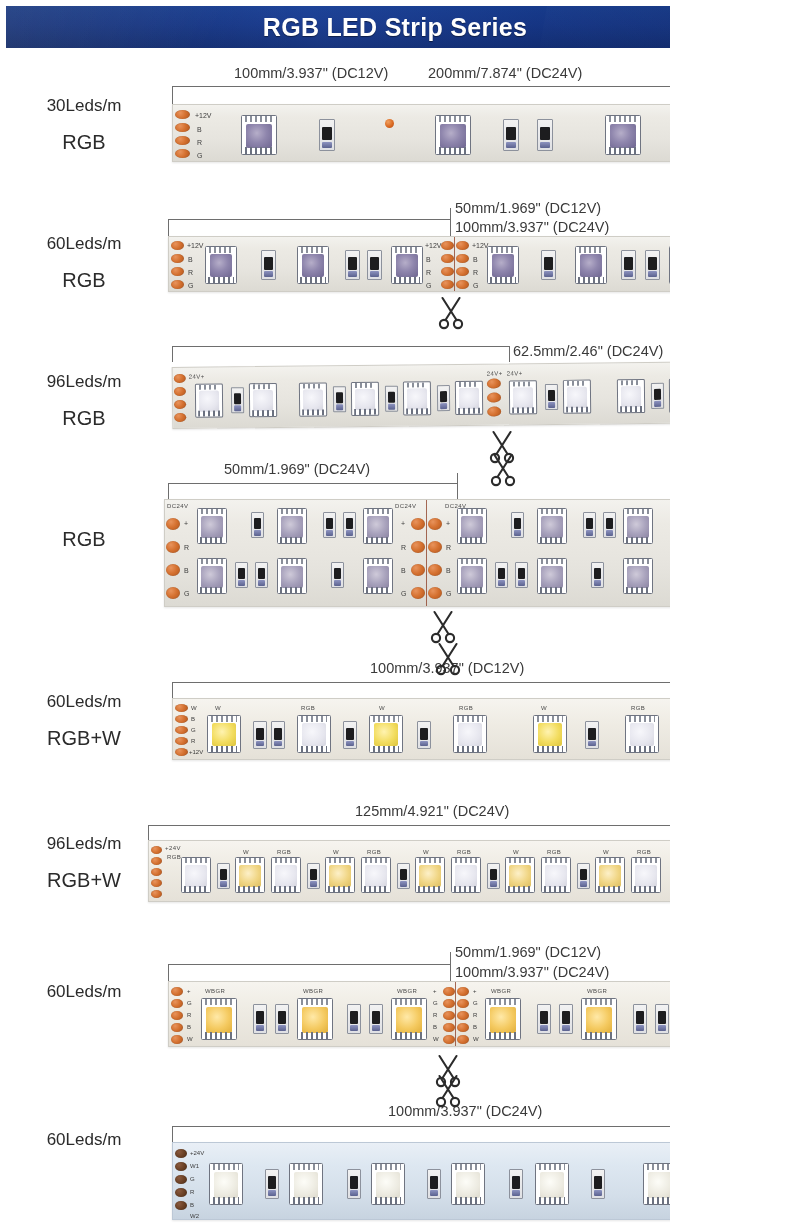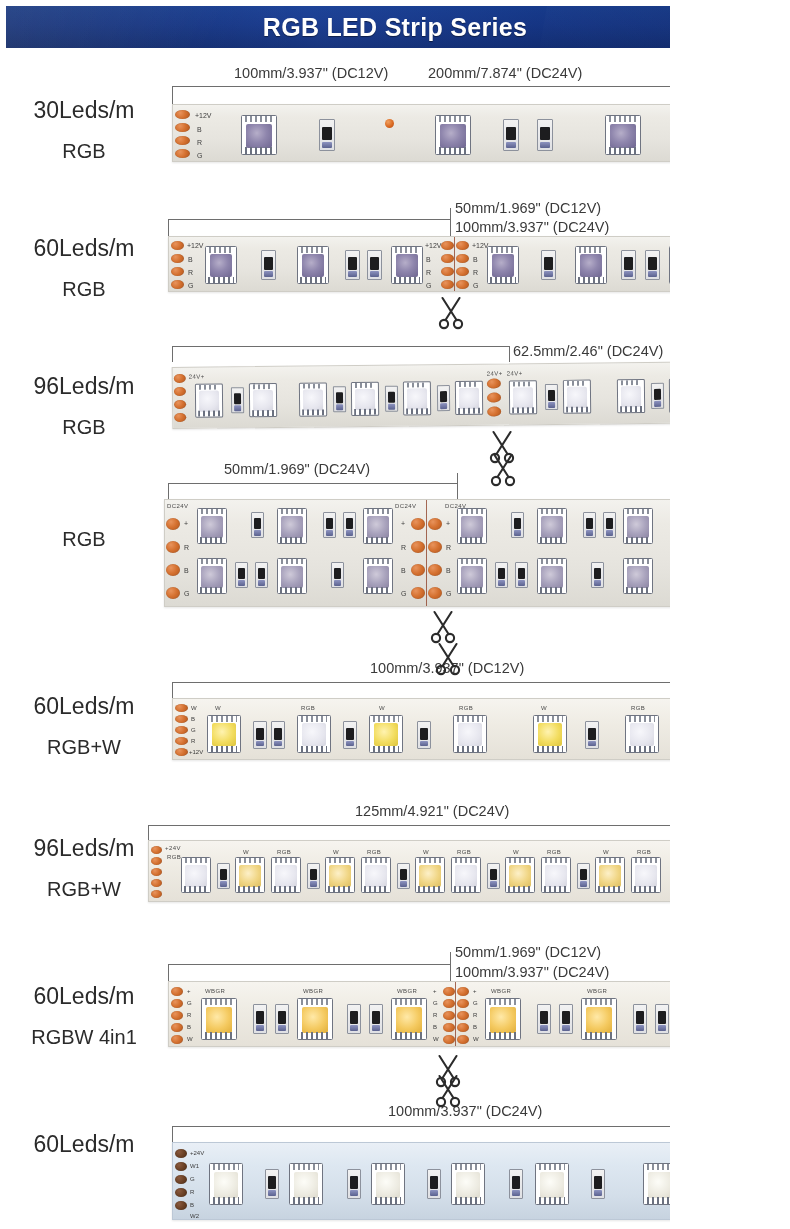--- a/index.html
+++ b/index.html
@@ -54,21 +54,21 @@
   
   .row { position: absolute; left: 0; width: 790px; }
 
   .row-label {
     position: absolute;
     left: 0; width: 168px;
     text-align: center;
     color: #2b2b2b;
     line-height: 1.42;
   }
-  .row-label .l1 { display: block; font-size: 23px; }
+  .row-label .l1 { display: block; font-size: 17px; }
   .row-label .l2 { display: block; font-size: 20px; }
 
   
   .dim { position: absolute; }
   .dim-line {
     position: absolute;
     height: 1px;
     background: #6e6e6e;
     top: 0;
   }
@@ -1001,21 +1001,20 @@
         <line x1="23.5" y1="2" x2="9.5" y2="24"></line>
       </g>
       <circle cx="8" cy="28" r="4.1" stroke="#2b2b2b" stroke-width="2.1" fill="none"></circle>
       <circle cx="22" cy="28" r="4.1" stroke="#2b2b2b" stroke-width="2.1" fill="none"></circle>
     </svg>
   </div>
 
   <div class="row" style="top:938px;height:140px;">
     <div class="row-label" style="top:42px;">
       <span class="l1">60Leds/m</span>
-      <span class="l2" style="margin-top:10px;">RGBW 4in1</span>
     </div>
 
     <div class="dim" style="left:0;top:0;">
       <div class="dim-text" style="left:455px;top:6px;">50mm/1.969" (DC12V)</div>
       <div class="dim-text" style="left:455px;top:26px;">100mm/3.937" (DC24V)</div>
       <div class="dim-line" style="left:168px;top:26px;width:282px;"></div>
       <div class="dim-tick" style="left:168px;top:26px;height:17px;"></div>
       <div class="dim-tick" style="left:450px;top:14px;height:29px;"></div>
     </div>
 

